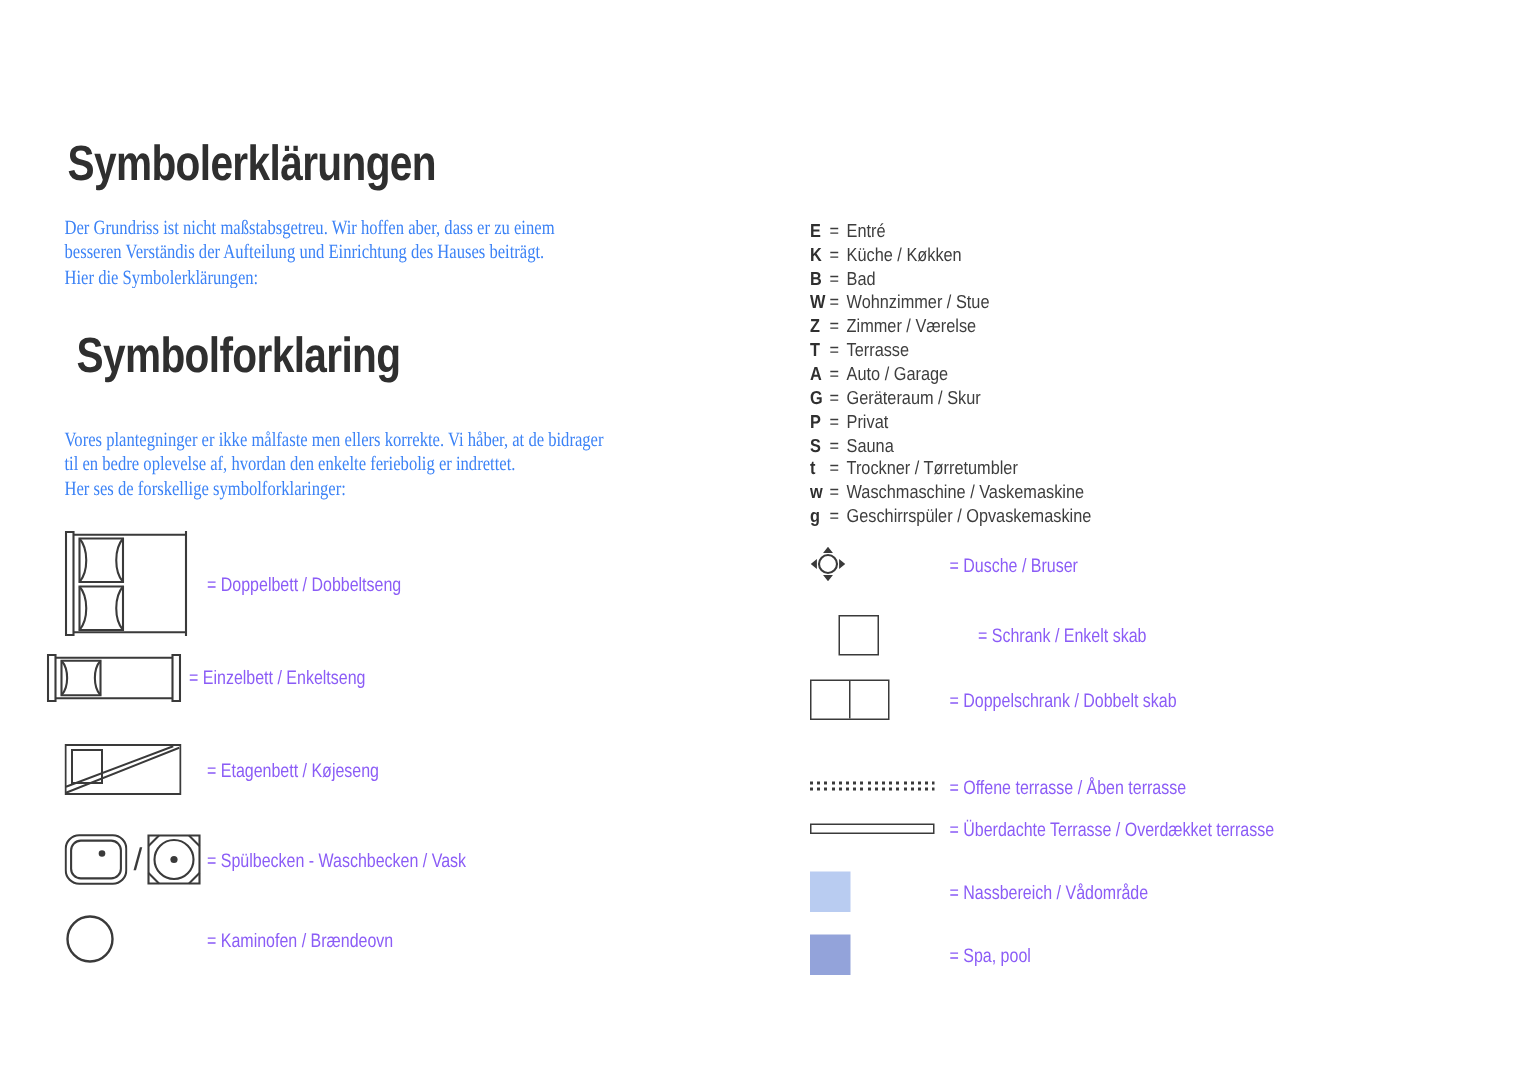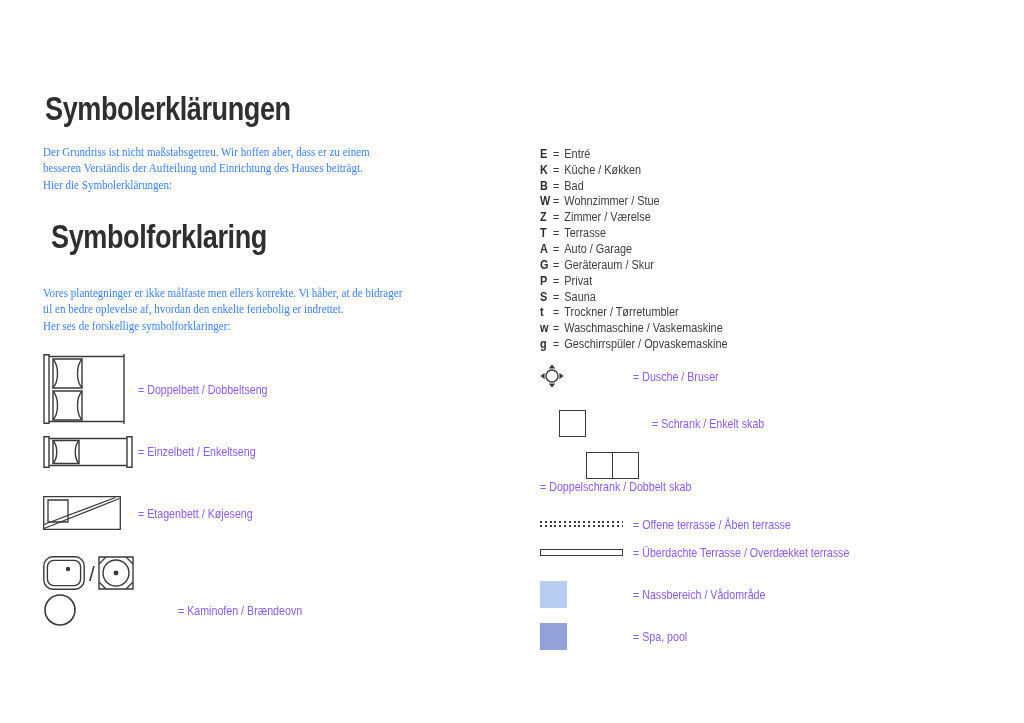--- a/index.html
+++ b/index.html
@@ -142,21 +142,21 @@
         <path d="M6,2.5 L81,2.5 M6,67.5 L81,67.5 M81,0 L81,70"></path>
         <rect x="10" y="5" width="29" height="29"></rect>
         <path d="M10,5 C16,12 16,27 10,34 M39,5 C33,12 33,27 39,34"></path>
         <rect x="10" y="37" width="29" height="29"></rect>
         <path d="M10,37 C16,44 16,59 10,66 M39,37 C33,44 33,59 39,66"></path>
       </svg>
     </span>
     <span class="sym-label"><span class="cond">= Doppelbett / Dobbeltseng</span></span>
   </div>
 
-  <div class="abs sym-row left" style="left:43px;top:435px;height:33px;">
+  <div class="abs sym-row left" style="left:31px;top:435px;height:33px;">
     <span class="icon-cell">
       <svg class="sym" width="90" height="32" viewBox="0 0 90 32" fill="none" stroke="#3a3a3a" stroke-width="1.4">
         <rect x="1" y="0.7" width="5" height="30.6"></rect>
         <rect x="84" y="0.7" width="5" height="30.6"></rect>
         <path d="M6,2.5 L84,2.5 M6,29.5 L84,29.5"></path>
         <rect x="10" y="4.5" width="26" height="23"></rect>
         <path d="M10,4.5 C15,10 15,22 10,27.5 M36,4.5 C31,10 31,22 36,27.5"></path>
       </svg>
     </span>
     <span class="sym-label"><span class="cond">= Einzelbett / Enkeltseng</span></span>
@@ -181,23 +181,24 @@
         <circle cx="25" cy="13" r="2.2" fill="#3a3a3a" stroke="none"></circle>
       </svg>
       <span class="slash">/</span>
       <svg class="sym" width="36" height="34" viewBox="0 0 36 34" fill="none" stroke="#3a3a3a" stroke-width="1.4">
         <rect x="1" y="1" width="34" height="32"></rect>
         <circle cx="18" cy="17" r="13"></circle>
         <path d="M1,8 L8,1 M28,1 L35,8 M35,26 L28,33 M8,33 L1,26"></path>
         <circle cx="18" cy="17" r="2.4" fill="#3a3a3a" stroke="none"></circle>
       </svg>
     </span>
-  </div>
-
-  <div class="abs sym-row left" style="left:43px;top:593px;height:34px;gap:40px;">
+    <span class="sym-label"><span class="cond">= Spülbecken - Waschbecken / Vask</span></span>
+  </div>
+
+  <div class="abs sym-row left" style="left:43px;top:609px;height:34px;">
     <span class="icon-cell">
       <svg class="sym" width="34" height="34" viewBox="0 0 34 34" fill="none" stroke="#3a3a3a" stroke-width="1.6">
         <circle cx="17" cy="17" r="15"></circle>
       </svg>
     </span>
     <span class="sym-label"><span class="cond">= Kaminofen / Brændeovn</span></span>
   </div>
 
   <div class="abs sym-row right" style="left:540px;top:364px;height:24px;">
     <span class="icon-cell">
@@ -209,21 +210,21 @@
     <span class="sym-label"><span class="cond">= Dusche / Bruser</span></span>
   </div>
 
   <div class="abs sym-row right" style="left:540px;top:409px;height:28px;padding-left:19px;">
     <span class="icon-cell">
       <span class="box cab-single"></span>
     </span>
     <span class="sym-label"><span class="cond">= Schrank / Enkelt skab</span></span>
   </div>
 
-  <div class="abs sym-row right" style="left:540px;top:452px;height:29px;flex-direction:column;">
+  <div class="abs sym-row right" style="left:540px;top:452px;height:29px;">
     <span class="icon-cell">
       <span class="box cab-double">
           <span class="half"></span>
           <span class="half"></span>
         </span>
     </span>
     <span class="sym-label"><span class="cond">= Doppelschrank / Dobbelt skab</span></span>
   </div>
 
   <div class="abs sym-row right" style="left:540px;top:515px;height:18px;">

